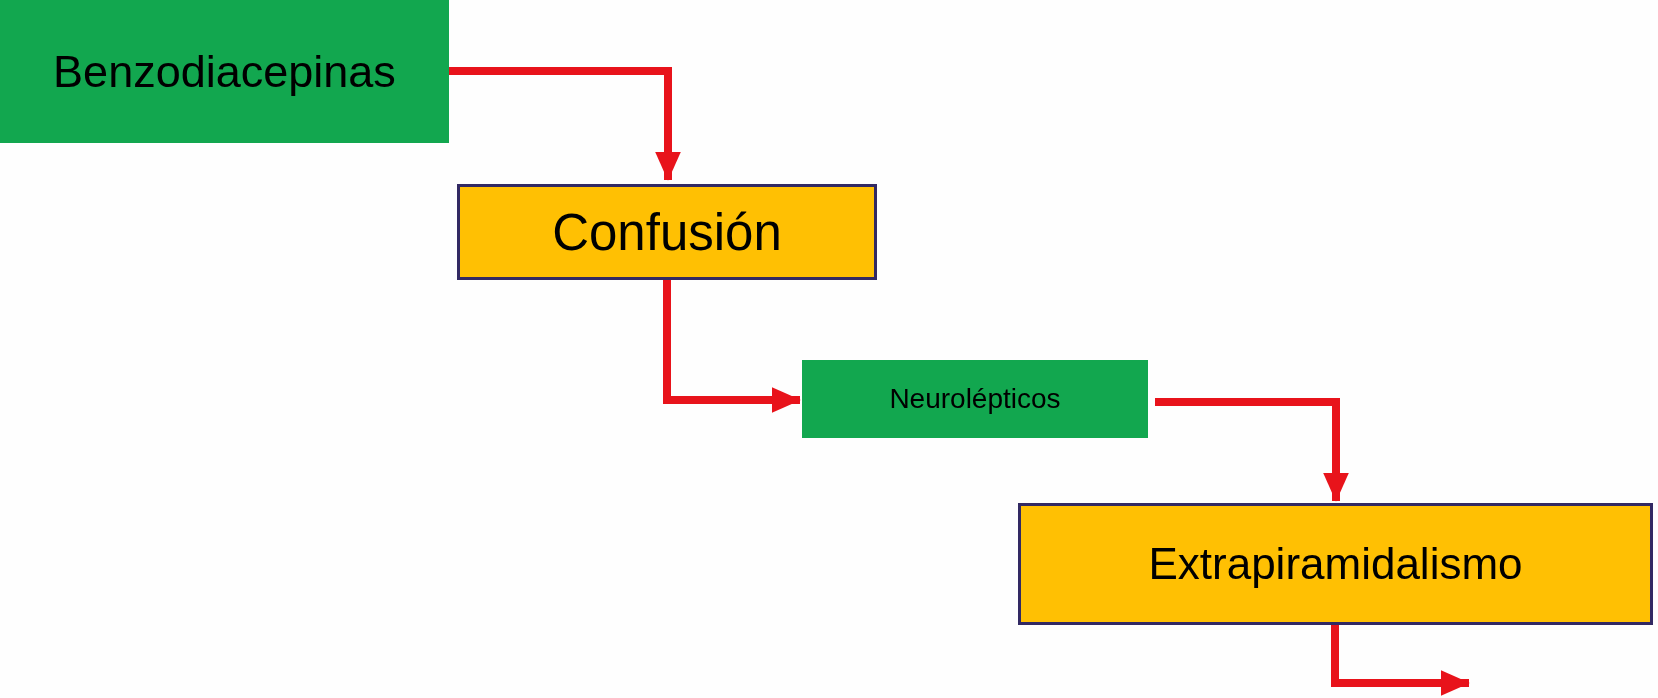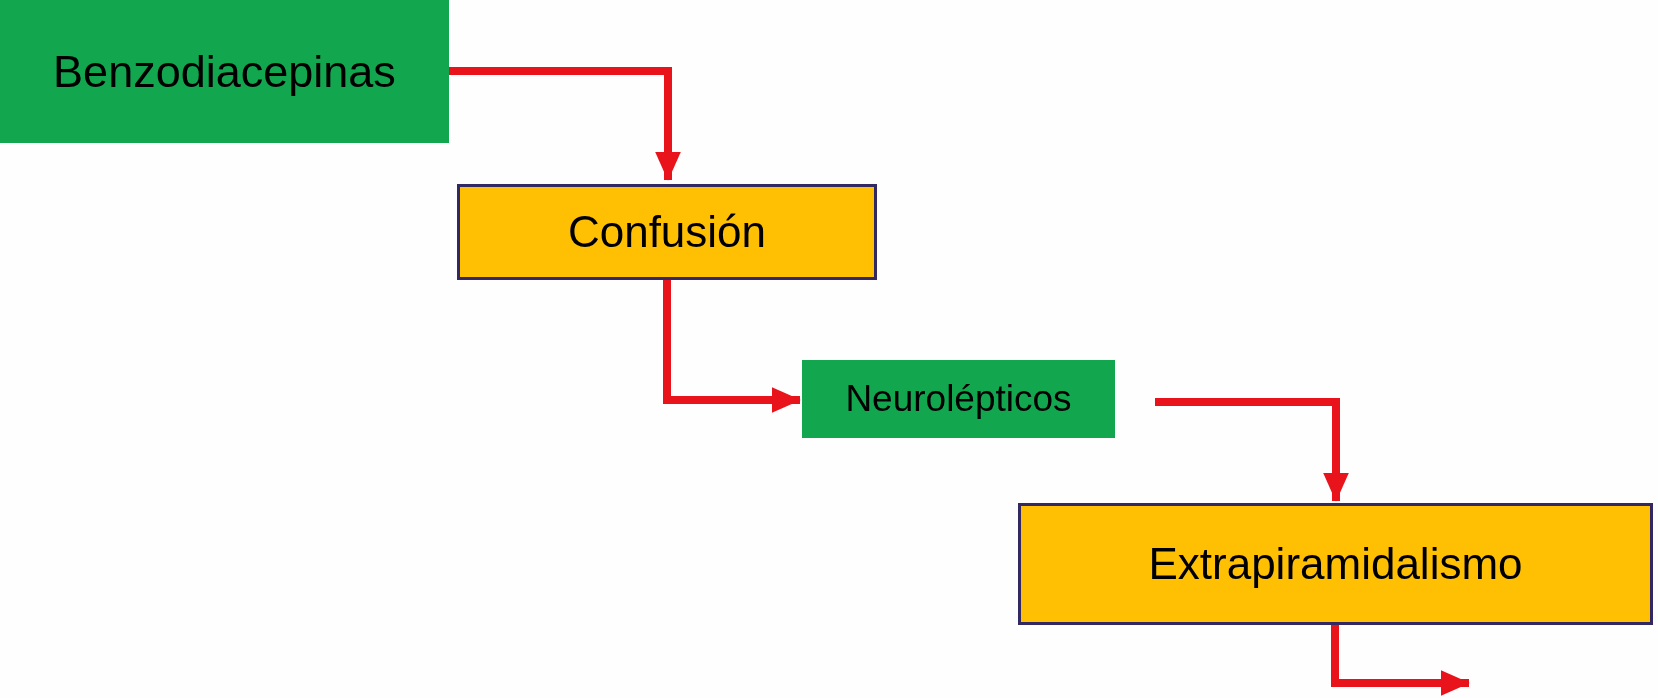--- a/index.html
+++ b/index.html
@@ -31,25 +31,25 @@
   }
   .node.green { background: var(--green); }
   .node.yellow { background: var(--yellow); border: 3px solid var(--border); }
 
   #node-benzo {
     left: 0; top: 0; width: 449px; height: 143px;
     font-size: 45px; line-height: 1.27;
   }
   #node-confusion {
     left: 457px; top: 184px; width: 420px; height: 96px;
-    font-size: 44px;
+    font-size: 51px;
   }
   #node-neuro {
-    left: 802px; top: 360px; width: 313px; height: 78px;
-    font-size: 37px;
+    left: 802px; top: 360px; width: 346px; height: 78px;
+    font-size: 28px;
   }
   #node-extra {
     left: 1018px; top: 503px; width: 635px; height: 122px;
     font-size: 44px;
   }
 
   svg.edges {
     position: absolute;
     left: 0; top: 0;
     width: 1658px; height: 698px;

